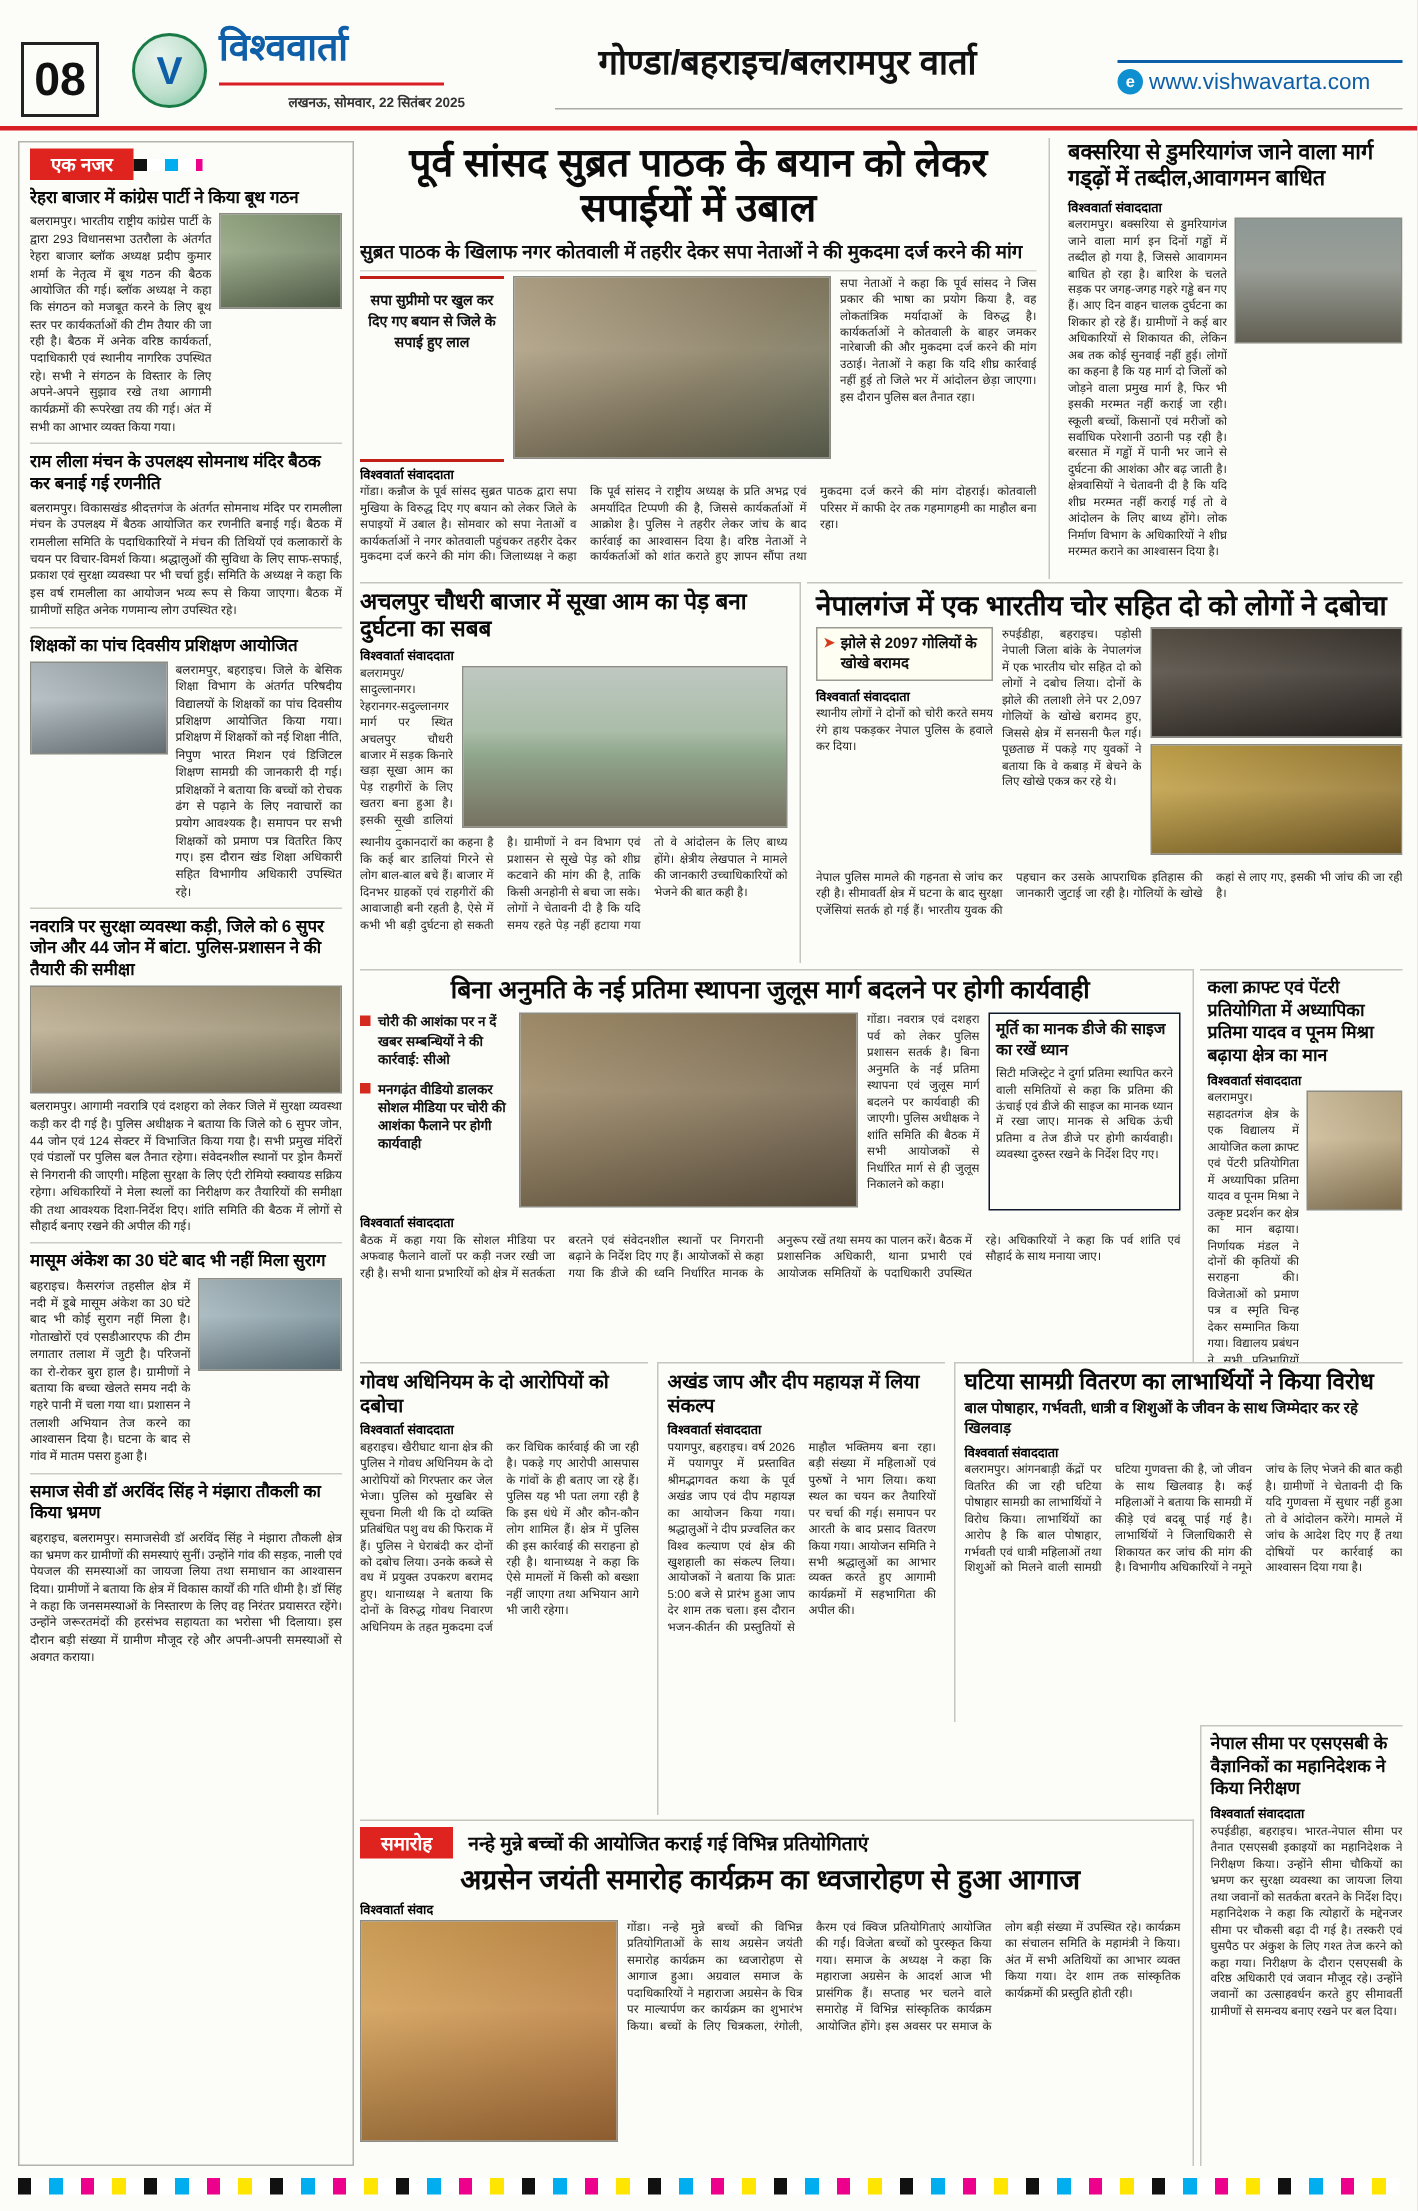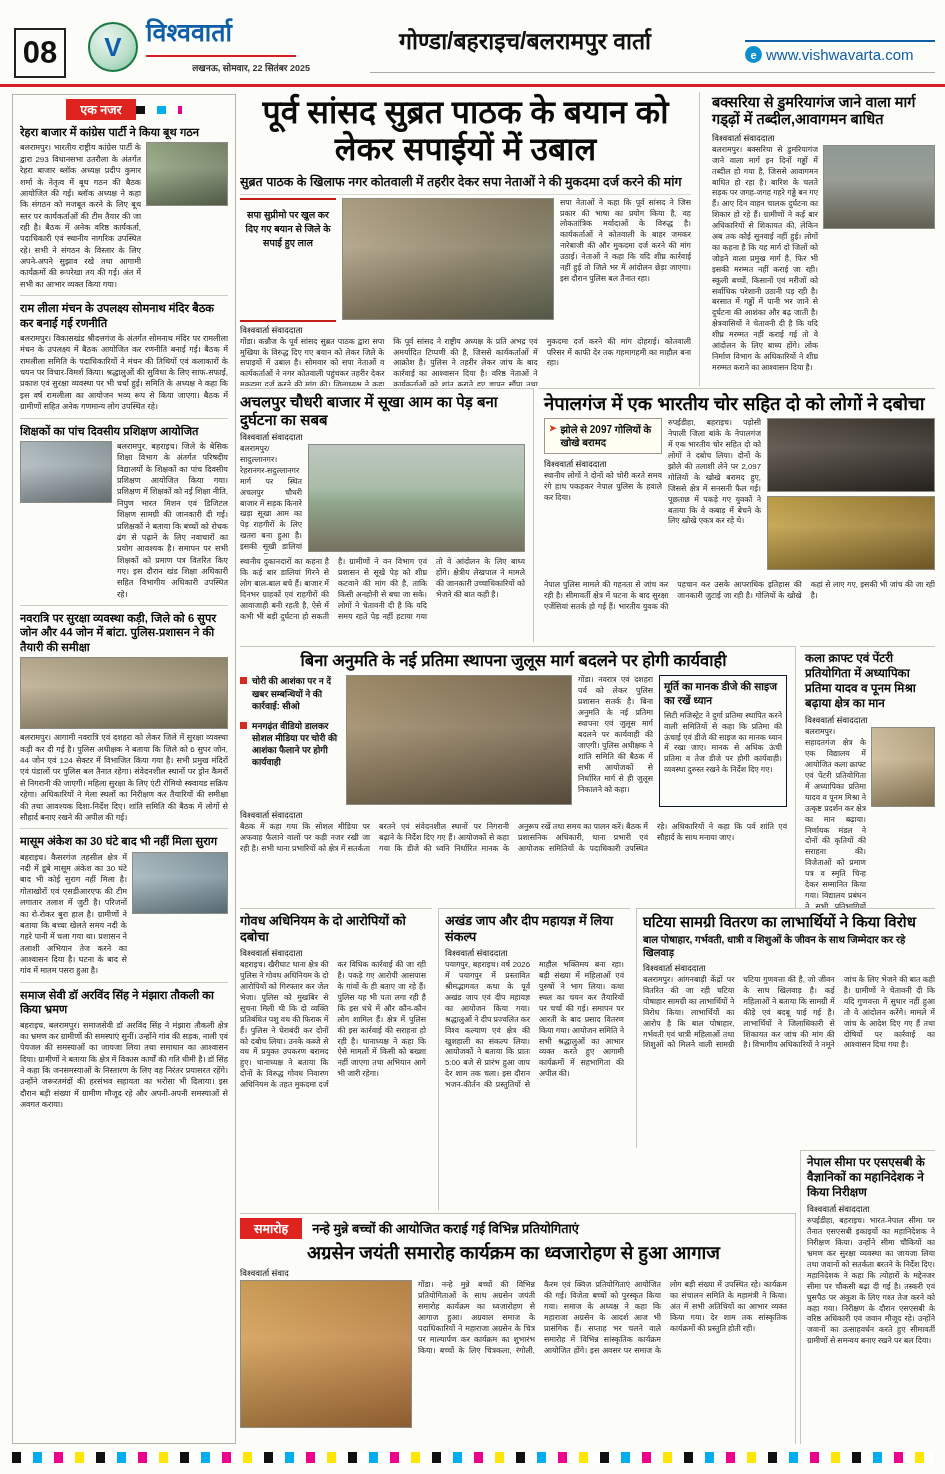--- a/index.html
+++ b/index.html
@@ -2,32 +2,32 @@
 <html><head>
 <meta charset="utf-8">
 <style>
   *{margin:0;padding:0;box-sizing:border-box}
   html,body{background:#dddbd4}
   .page{position:relative;width:945px;height:1474px;margin:0 auto;background:#fcfcf8;
         font-family:"Liberation Sans",sans-serif;color:#111;overflow:hidden}
   .abs{position:absolute}
   .bt{font-size:7.8px;line-height:1.4;text-align:justify;color:#222;overflow:hidden}
   .sbt{font-size:8px;line-height:1.42;text-align:justify;color:#222;overflow:hidden}
-  .byline{font-size:8.5px;font-weight:normal;color:#000;margin:2px 0}
+  .byline{font-size:8.5px;font-weight:bold;color:#000;margin:2px 0}
   .photo{border:1px solid #8c8c85;position:relative;flex:none}
   .photo::after{content:"";position:absolute;inset:0;
         background:linear-gradient(0deg,rgba(0,0,0,.22),rgba(255,255,255,.10) 60%,rgba(0,0,0,.08))}
   .cols2{column-count:2;column-gap:9px}
   .cols3{column-count:3;column-gap:9px}
   .cols4{column-count:4;column-gap:9px}
   .rule-t{border-top:1px solid #c6c6bf}
   .rule-l{border-left:1px solid #c6c6bf}
   .rule-r{border-right:1px solid #c6c6bf}
   h1,h2,h3{font-weight:bold;color:#0b0b0b}
-  .h-lead{font-size:32px;line-height:1.15;text-align:center}
+  .h-lead{font-size:26px;line-height:1.15;text-align:center}
   .h-sub{font-size:12.5px;text-align:left;font-weight:bold;margin:5px 0 3px;padding-bottom:4px;border-bottom:1px solid #d8d8d2}
   .h2a{font-size:14.5px;line-height:1.2;margin-bottom:3px}
   .h2b{font-size:18.5px;line-height:1.15;margin-bottom:4px}
   .h2c{font-size:16.5px;line-height:1.18;margin-bottom:5px;text-align:center}
   .h2d{font-size:15px;line-height:1.2;margin-bottom:2px}
   .h3a{font-size:12.8px;line-height:1.22;margin-bottom:3px}
   .h3b{font-size:11.8px;line-height:1.28;margin-bottom:3px}
   .sh{font-size:11.3px;line-height:1.28;margin-bottom:3px}
   .fr{float:right;margin:0 0 3px 5px}
   .fl{float:left;margin:0 5px 3px 0}
@@ -68,21 +68,21 @@
   <div class="abs" style="left:355px;top:24px;width:340px;text-align:center;font-size:23px;font-weight:bold">गोण्डा/बहराइच/बलरामपुर वार्ता</div>
   <div class="abs" style="left:370px;top:72px;width:565px;height:1px;background:#aaa"></div>
   <div class="abs" style="left:745px;top:40px;width:190px;height:2px;background:#0e5fa8"></div>
   <div class="abs" style="left:745px;top:46px;display:flex;align-items:center">
     <span class="e-ico">e</span>
     <span class="webtxt">www.vishwavarta.com</span>
   </div>
   <div class="abs" style="left:0;top:84px;width:945px;height:3px;background:#d91f26"></div>
 
   <div class="abs" style="left:12px;top:94px;width:224px;height:1350px;border:1px solid #b3b3ab;padding:4px 7px;overflow:hidden">
-    <div style="display:flex;align-items:center;justify-content:center">
+    <div style="display:flex;align-items:center;justify-content:flex-start">
       <span class="red-label">एक नजर</span>
       <span class="regbar" style="width:46px;height:8px;display:inline-block"></span>
     </div>
 
     <div class="side-art">
       <h3 class="sh">रेहरा बाजार में कांग्रेस पार्टी ने किया बूथ गठन</h3>
       <div class="photo fr" style="width:82px;height:64px;background:linear-gradient(135deg,#9db08a,#66735a)"></div>
       <div class="sbt">बलरामपुर। भारतीय राष्ट्रीय कांग्रेस पार्टी के द्वारा 293 विधानसभा उतरौला के अंतर्गत रेहरा बाजार ब्लॉक अध्यक्ष प्रदीप कुमार शर्मा के नेतृत्व में बूथ गठन की बैठक आयोजित की गई। ब्लॉक अध्यक्ष ने कहा कि संगठन को मजबूत करने के लिए बूथ स्तर पर कार्यकर्ताओं की टीम तैयार की जा रही है। बैठक में अनेक वरिष्ठ कार्यकर्ता, पदाधिकारी एवं स्थानीय नागरिक उपस्थित रहे। सभी ने संगठन के विस्तार के लिए अपने-अपने सुझाव रखे तथा आगामी कार्यक्रमों की रूपरेखा तय की गई। अंत में सभी का आभार व्यक्त किया गया।</div>
     </div>
 

